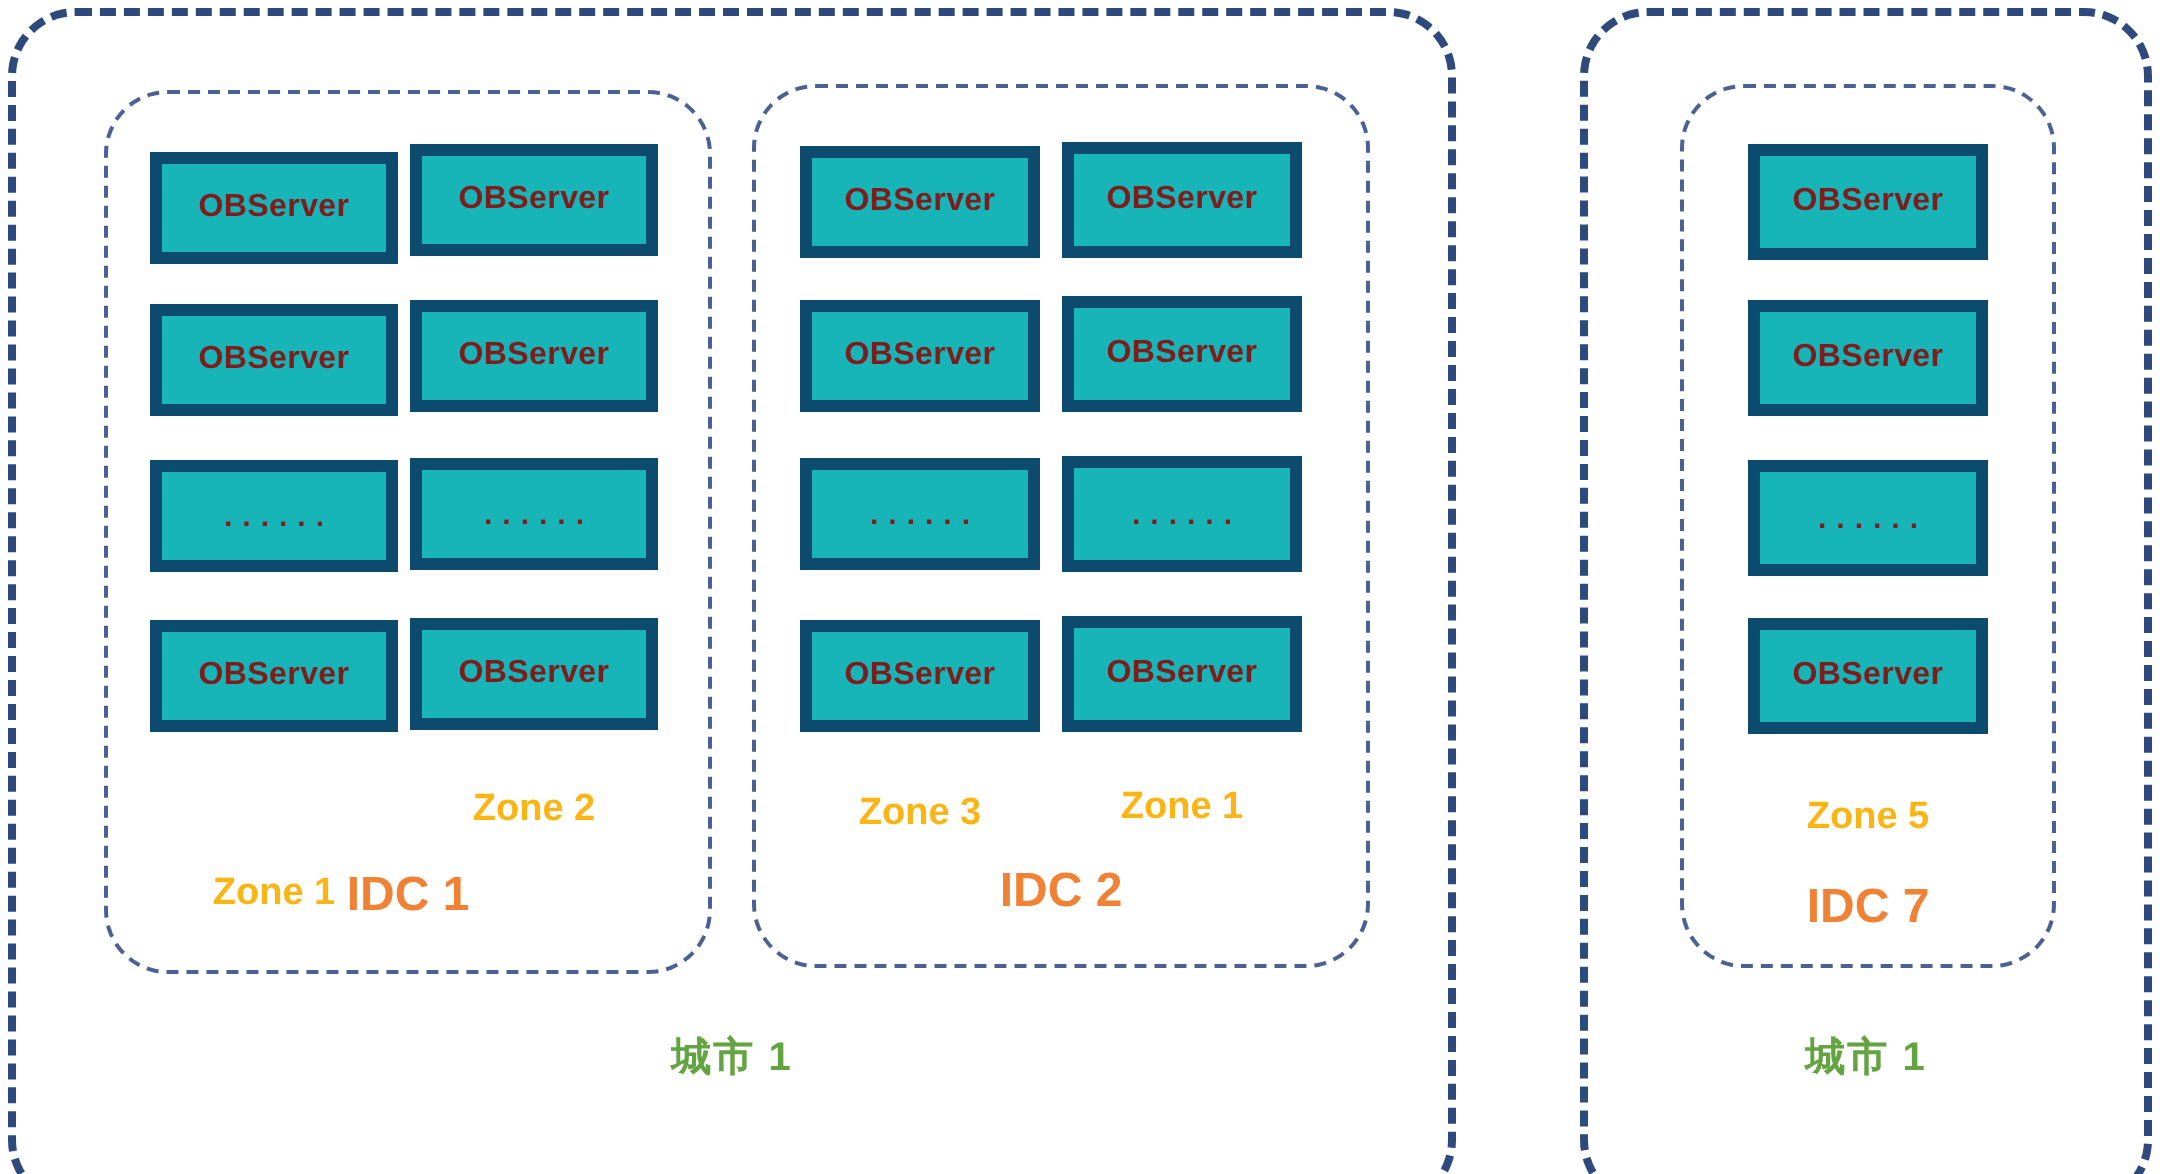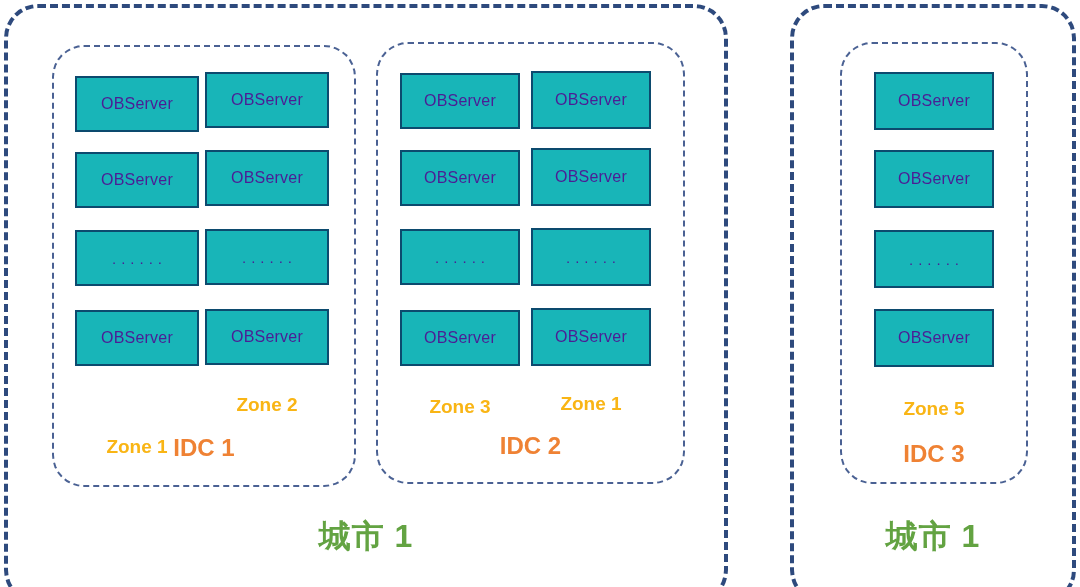--- a/index.html
+++ b/index.html
@@ -26,21 +26,21 @@
     border: 4px dashed #2e4a7d;
     border-radius: 34px;
     background: transparent;
   }
   .city-label {
     position: absolute;
     left: 0;
     width: 100%;
     text-align: center;
     color: #63a342;
-    font-size: 32px;
+    font-size: 20px;
     font-weight: bold;
     letter-spacing: 1px;
     white-space: nowrap;
   }
 
   
   .idc {
     position: absolute;
     box-sizing: border-box;
     border: 2px dashed #4a6193;
@@ -66,24 +66,24 @@
     font-size: 19px;
     font-weight: bold;
     white-space: nowrap;
   }
 
   
   .node {
     position: absolute;
     box-sizing: border-box;
     background: #18b5b8;
-    border: 2px solid #0c4a6e;
-    color: #4c1d95;
+    border: 6px solid #0c4a6e;
+    color: #7f1d1d;
     font-size: 16px;
-    font-weight: normal;
+    font-weight: bold;
     display: flex;
     align-items: center;
     justify-content: center;
     letter-spacing: 0.2px;
   }
   .node.ellipsis {
     letter-spacing: 5px;
     font-size: 15px;
     padding-left: 5px;
   }
@@ -134,15 +134,15 @@
   <div class="city-label" style="left:790px; top:515px; width:286px;">城市 1</div>
 
   <div class="idc" style="left:840px; top:42px; width:188px; height:442px;"></div>
 
   <div class="node" style="left:874px; top:72px; width:120px; height:58px;">OBServer</div>
   <div class="node" style="left:874px; top:150px; width:120px; height:58px;">OBServer</div>
   <div class="node ellipsis" style="left:874px; top:230px; width:120px; height:58px;">......</div>
   <div class="node" style="left:874px; top:309px; width:120px; height:58px;">OBServer</div>
   <div class="zone-label" style="left:840px; top:398px; width:188px;">Zone 5</div>
 
-  <div class="idc-label" style="left:840px; top:440px; width:188px;">IDC 3</div>
+  <div class="idc-label" style="left:840px; top:440px; width:188px;">IDC 7</div>
 
 </div>
 
 </body></html>

